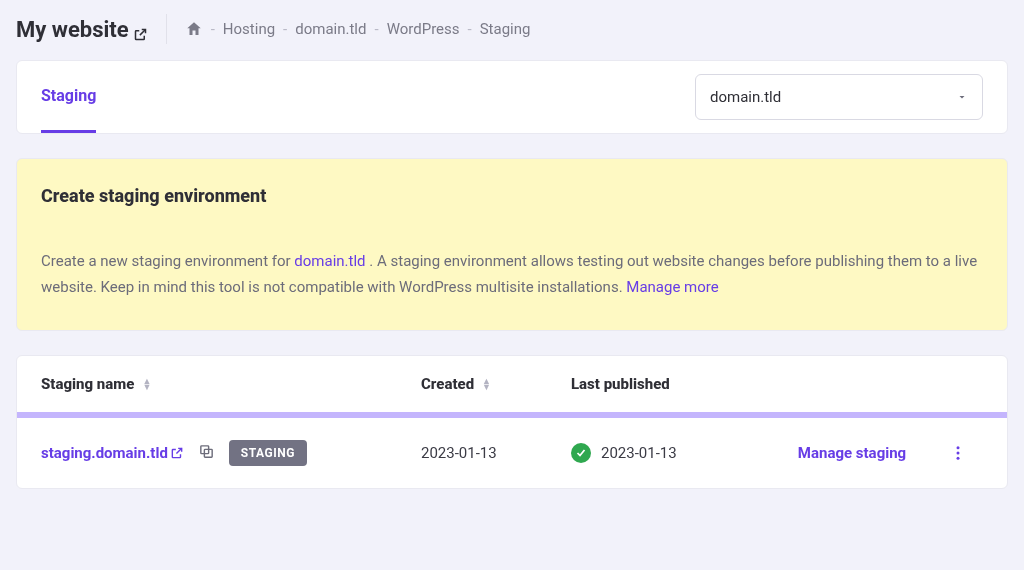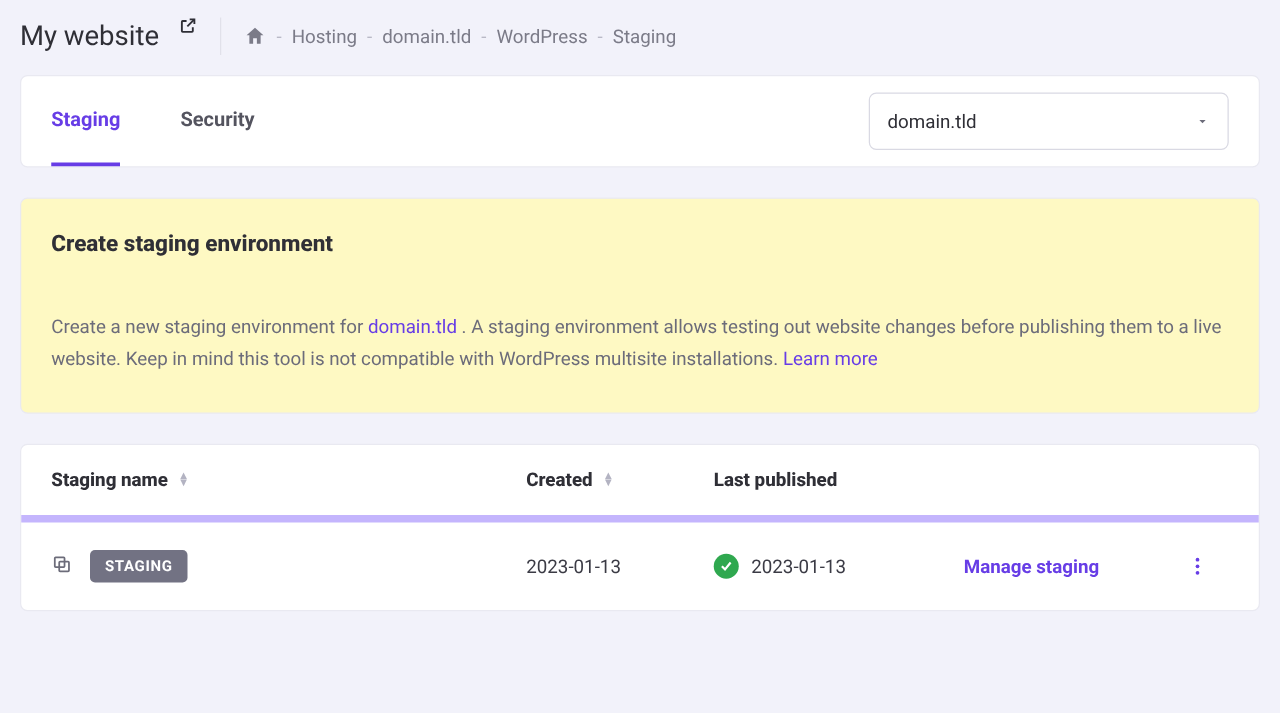--- a/index.html
+++ b/index.html
@@ -12,25 +12,25 @@
       overflow: hidden;
     }
     .top-row {
       display: flex;
       align-items: center;
       padding: 14px 16px 10px 16px;
       gap: 18px;
     }
     .site-title {
       font-size: 22px;
-      font-weight: 400;
-      color: #2f2f36;
-      display: flex;
-      align-items: flex-start;
-      gap: 16px;
+      font-weight: 700;
+      color: #2f2f36;
+      display: flex;
+      align-items: flex-end;
+      gap: 4px;
     }
     .site-title svg { margin-top: -4px; }
     .divider-v {
       width: 1px;
       height: 30px;
       background: #e1e1ea;
     }
     .breadcrumb {
       display: flex;
       align-items: center;
@@ -186,21 +186,21 @@
       display: flex;
       align-items: center;
       justify-content: center;
       color: #fff;
     }
     .manage-link {
       color: #673de6;
       font-weight: 700;
       font-size: 15px;
       cursor: pointer;
-      text-align: left;
+      text-align: center;
     }
     .kebab {
       color: #673de6;
       cursor: pointer;
       display: flex;
       justify-content: center;
     }
   </style>
 </head>
 <body>
@@ -226,35 +226,34 @@
     <span class="sep">-</span>
     <span class="breadcrumb-item">WordPress</span>
     <span class="sep">-</span>
     <span class="breadcrumb-item">Staging</span>
   </div>
 </div>
 
 <div class="card">
   <div class="tabs-row">
     <div class="tab active">Staging</div>
-    <div class="tab">Security</div>
     <div class="spacer"></div>
     <div class="domain-select">
       <span>domain.tld</span>
       <svg width="12" height="12" viewBox="0 0 24 24" fill="#6c6c7a">
           <path d="M7 10l5 5 5-5z"></path>
         </svg>
     </div>
   </div>
 </div>
 
 <div class="panel">
   <div class="panel-title">Create staging environment</div>
   <p class="panel-desc">
-    <span>Create a new staging environment for </span><span class="inline-link">domain.tld</span><span> . A staging environment allows testing out website changes before publishing them to a live website. Keep in mind this tool is not compatible with WordPress multisite installations. </span><span class="inline-link">Learn more</span>
+    <span>Create a new staging environment for </span><span class="inline-link">domain.tld</span><span> . A staging environment allows testing out website changes before publishing them to a live website. Keep in mind this tool is not compatible with WordPress multisite installations. </span><span class="inline-link">Manage more</span>
   </p>
 </div>
 
 <div class="table-card">
   <div class="thead">
     <div class="th">
       <span>Staging name</span>
       <span class="sort-arrows">
           <span>▲</span>
           <span>▼</span>
@@ -268,20 +267,28 @@
         </span>
     </div>
     <div class="th">
       <span>Last published</span>
     </div>
     <div></div>
     <div></div>
   </div>
   <div class="trow">
     <div class="staging-name-cell">
+      <span class="stg-link">
+        <span>staging.domain.tld</span>
+        <svg width="14" height="14" viewBox="0 0 24 24" fill="none" stroke="#673de6" stroke-width="2.4">
+            <path d="M14 4h6v6"></path>
+            <path d="M20 4l-9 9"></path>
+            <path d="M18 14v5a1 1 0 0 1-1 1H5a1 1 0 0 1-1-1V7a1 1 0 0 1 1-1h5"></path>
+          </svg>
+      </span>
       <span class="copy-icon">
         <svg width="17" height="17" viewBox="0 0 24 24" fill="none" stroke="#6c6c7a" stroke-width="2">
             <rect x="9" y="9" width="11" height="11" rx="1"></rect>
             <rect x="4" y="4" width="11" height="11" rx="1"></rect>
           </svg>
       </span>
       <span class="badge">STAGING</span>
     </div>
     <div class="td">2023-01-13</div>
     <div class="td last-pub">

